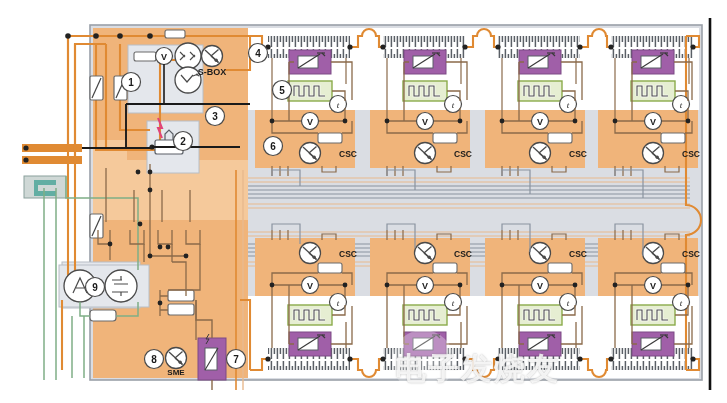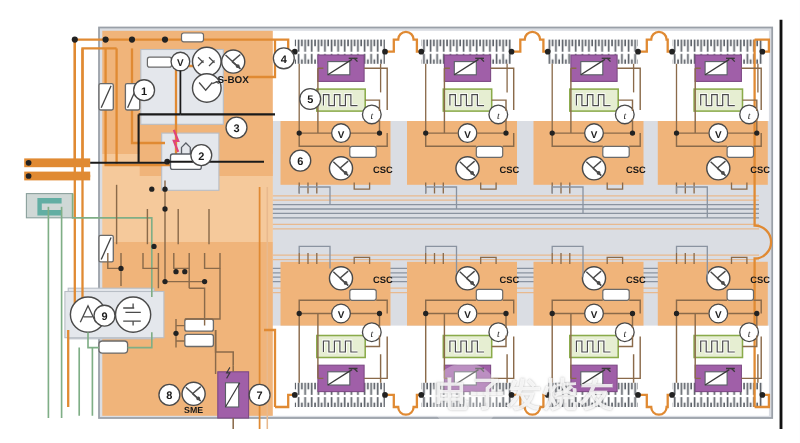--- a/index.html
+++ b/index.html
@@ -1,21 +1,21 @@
 <!DOCTYPE html>
 <html><head>
 <meta charset="utf-8">
 <title>BMS Wiring Diagram</title>
 <style>
   html,body{margin:0;padding:0;background:#ffffff;}
   body{font-family:"Liberation Sans",sans-serif;}
   #stage{position:relative;width:727px;height:403px;background:#ffffff;overflow:hidden;}
   #svgroot{position:absolute;left:0;top:0;width:727px;height:403px;}
   .wm{position:absolute;pointer-events:none;}
-  #wm-cn{left:395px;top:338px;font-size:31px;font-weight:bold;color:rgba(255,255,255,.82);
+  #wm-cn{left:395px;top:348px;font-size:31px;font-weight:bold;color:rgba(255,255,255,.82);
          letter-spacing:2px;text-shadow:0 0 2px rgba(120,120,120,.55);font-family:"DejaVu Sans",sans-serif;}
   #wm-url{left:470px;top:372px;font-size:14px;font-weight:bold;color:rgba(246,180,150,.92);
           letter-spacing:.5px;font-family:"DejaVu Sans",sans-serif;}
   #wm-logo{left:392px;top:330px;width:62px;height:62px;border-radius:50%;
            background:rgba(255,255,255,.30);}
 </style>
 </head>
 <body>
 
 <div id="stage">

